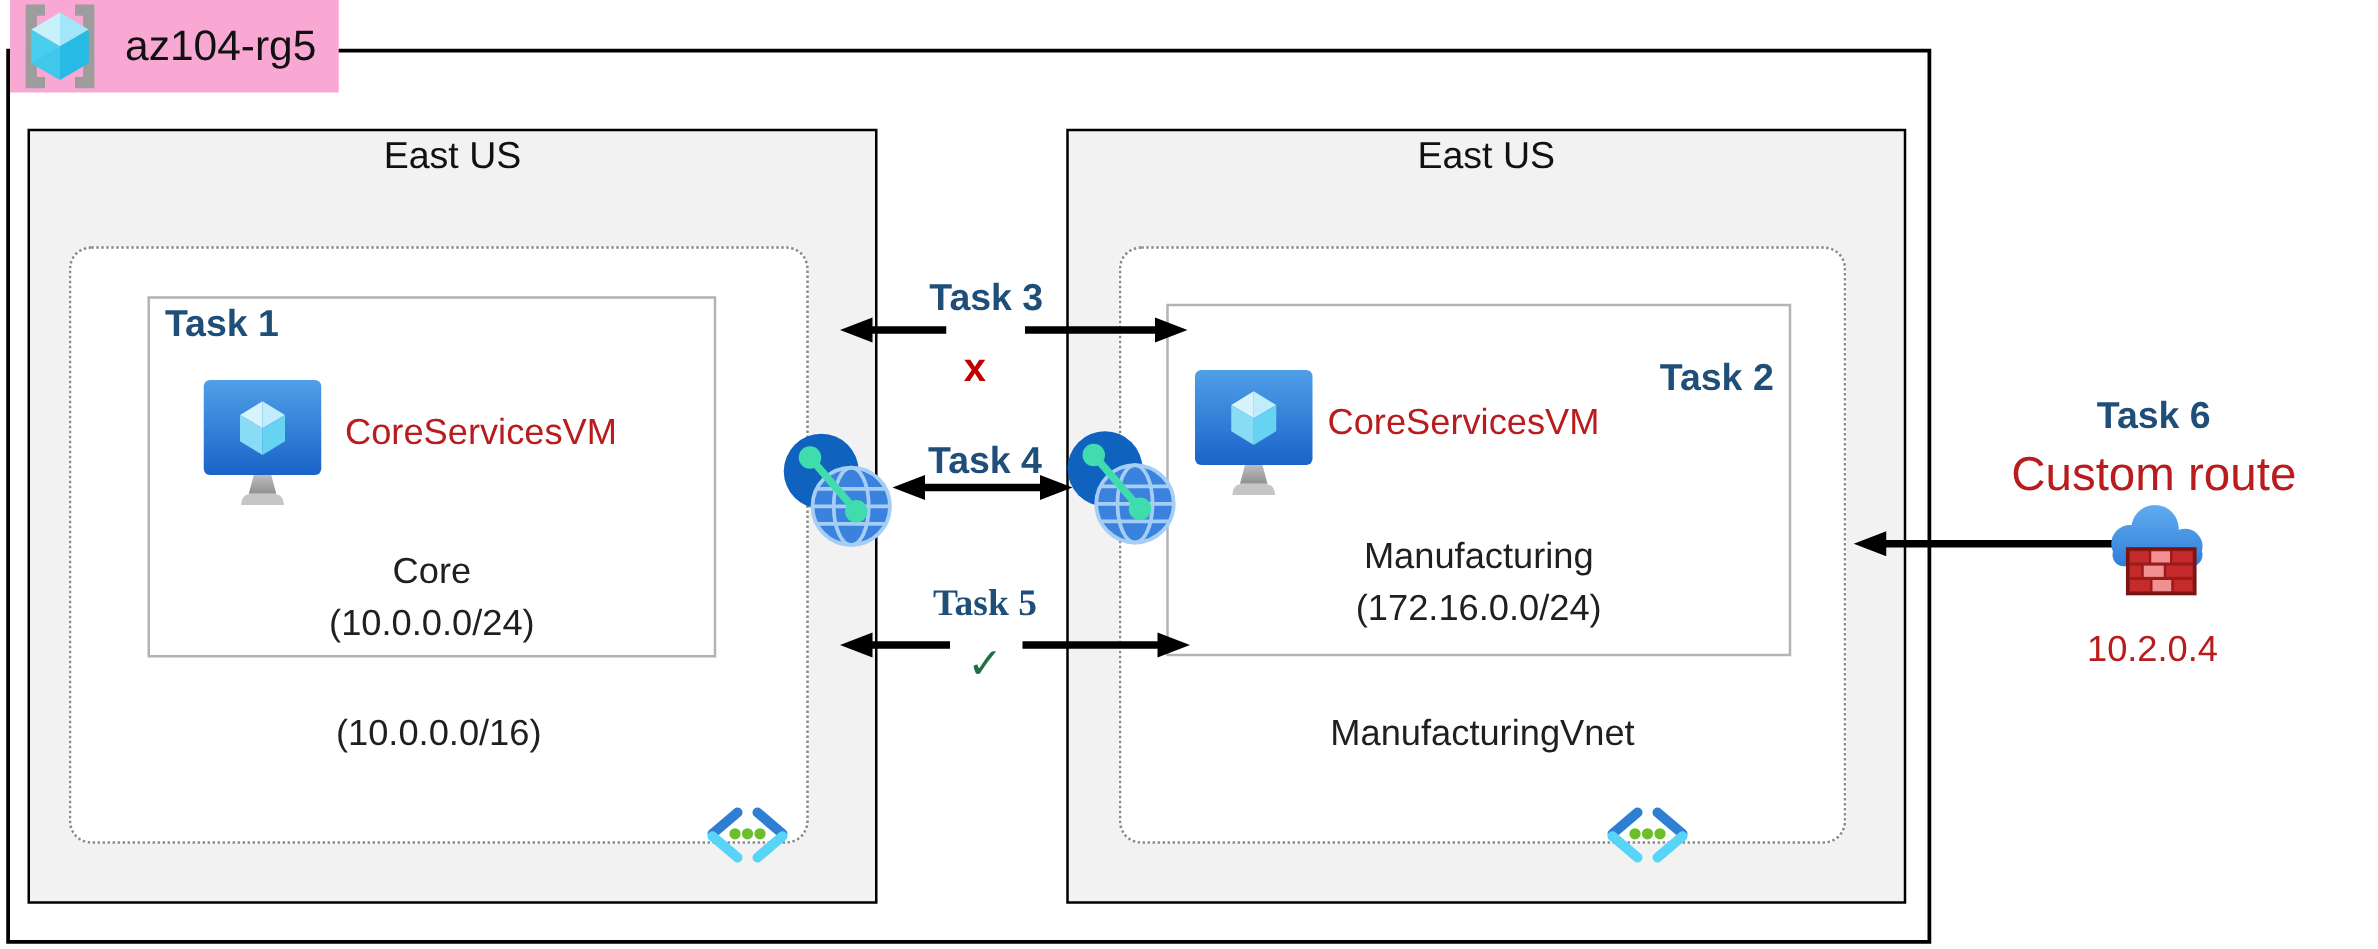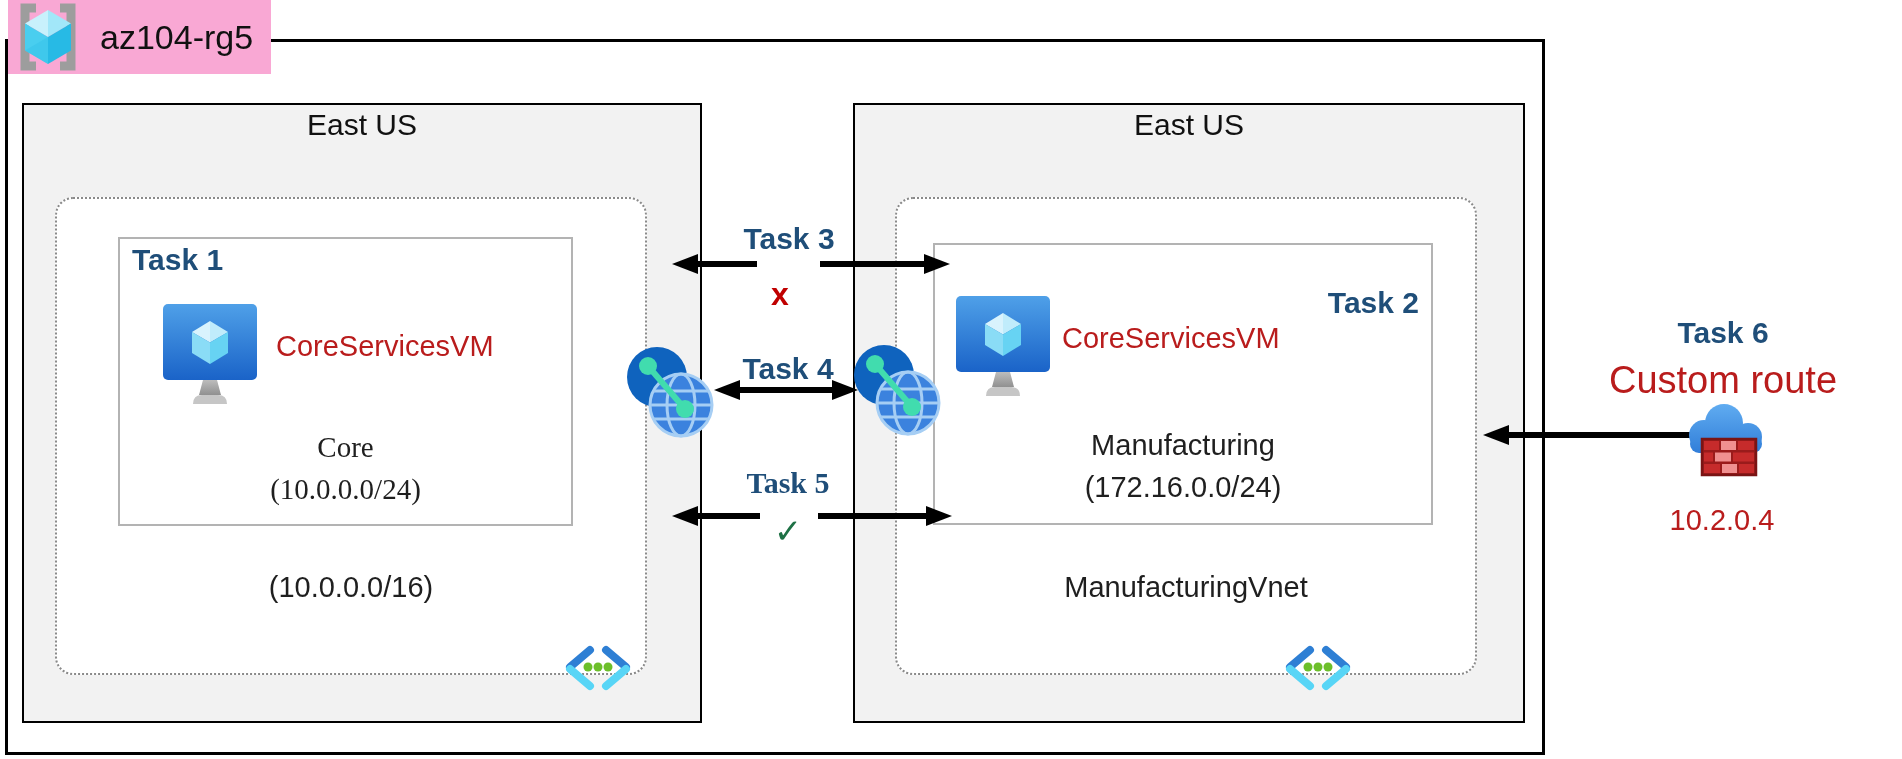--- a/index.html
+++ b/index.html
@@ -65,21 +65,21 @@
     <rect x="1" y="1" width="94" height="76" rx="5" fill="url(#vmg1)"></rect>
     <polygon points="48,18 30,29 48,39.5" fill="#D9F3FD"></polygon>
     <polygon points="48,18 66,29 48,39.5" fill="#C0ECFB"></polygon>
     <polygon points="30,29 48,39.5 48,61 30,50" fill="#8ADCF6"></polygon>
     <polygon points="66,29 48,39.5 48,61 66,50" fill="#67D3F3"></polygon>
     <polygon points="41,77 55,77 59,92 37,92" fill="url(#stg1)"></polygon>
     <path d="M31,101 Q31,92 40,92 L56,92 Q65,92 65,101 Z" fill="#C6C6C6"></path>
   </svg>
   <div class="abs body-text" style="left:276px;top:330px;">CoreServicesVM</div>
 
-  <div class="abs center-block" style="left:118px;width:455px;top:426px;font-family:Liberation Serif, serif;">
+  <div class="abs center-block" style="left:118px;width:455px;top:436px;">
     <div>Core</div>
     <div>(10.0.0.0/24)</div>
   </div>
   <div class="abs center-block" style="left:55px;width:592px;top:566px;">
     <div>(10.0.0.0/16)</div>
   </div>
 
   <div class="abs region" style="left:853px;top:103px;width:672px;height:620px;"></div>
   <div class="abs region-title" style="left:853px;width:672px;">East US</div>
   <div class="abs vnet" style="left:895px;top:197px;width:582px;height:478px;"></div>

